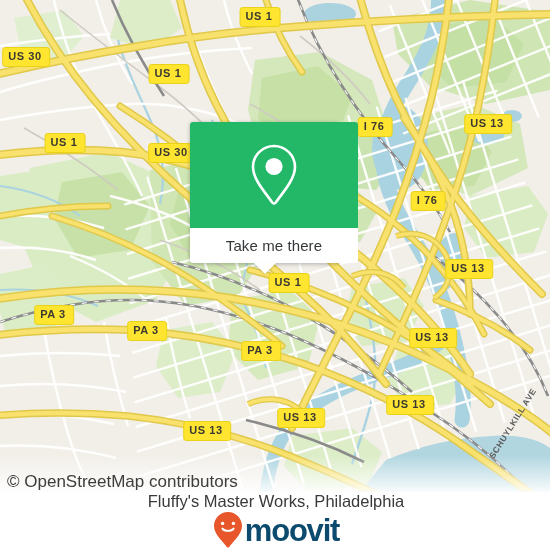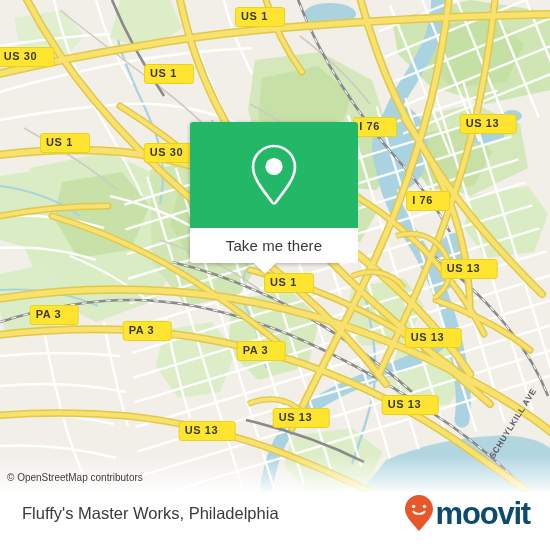--- a/index.html
+++ b/index.html
@@ -51,21 +51,21 @@
     position: absolute;
     background: #ffe430;
     border: 1.6px solid #e8d319;
     border-radius: 3px;
     color: #3a3a32;
     font-family: "Liberation Sans", sans-serif;
     font-weight: bold;
     font-size: 11px;
     letter-spacing: 0.6px;
     line-height: 1;
-    padding: 3px 16px 4px 5px;
+    padding: 3px 7px 4px 5px;
     white-space: nowrap;
     box-sizing: border-box;
     transform: translate(-50%, -50%);
   }
 
   
   .street-label {
     position: absolute;
     font-family: "Liberation Sans", sans-serif;
     font-size: 8.5px;
@@ -75,21 +75,21 @@
     white-space: nowrap;
     transform-origin: 0 0;
   }
 
   
   #osm-attr {
     position: absolute;
     left: 7px;
     top: 472px;
     font-family: "Liberation Sans", sans-serif;
-    font-size: 10px;
+    font-size: 17px;
     color: #3d3d3d;
     white-space: nowrap;
   }
 
   
   #popup-card {
     position: absolute;
     left: 190px;
     top: 122px;
     width: 149px;
@@ -144,20 +144,21 @@
     left: 0;
     top: 492px;
     width: 550px;
     height: 58px;
     background: #ffffff;
     display: flex;
     align-items: center;
     justify-content: space-between;
     box-sizing: border-box;
     padding: 0 20px 16px 22px;
+    flex-direction: column;
   }
   #place-title {
     font-family: "Liberation Sans", sans-serif;
     font-size: 16.5px;
     color: #3a3a3a;
     white-space: nowrap;
   }
   #moovit-logo {
     display: flex;
     align-items: center;

